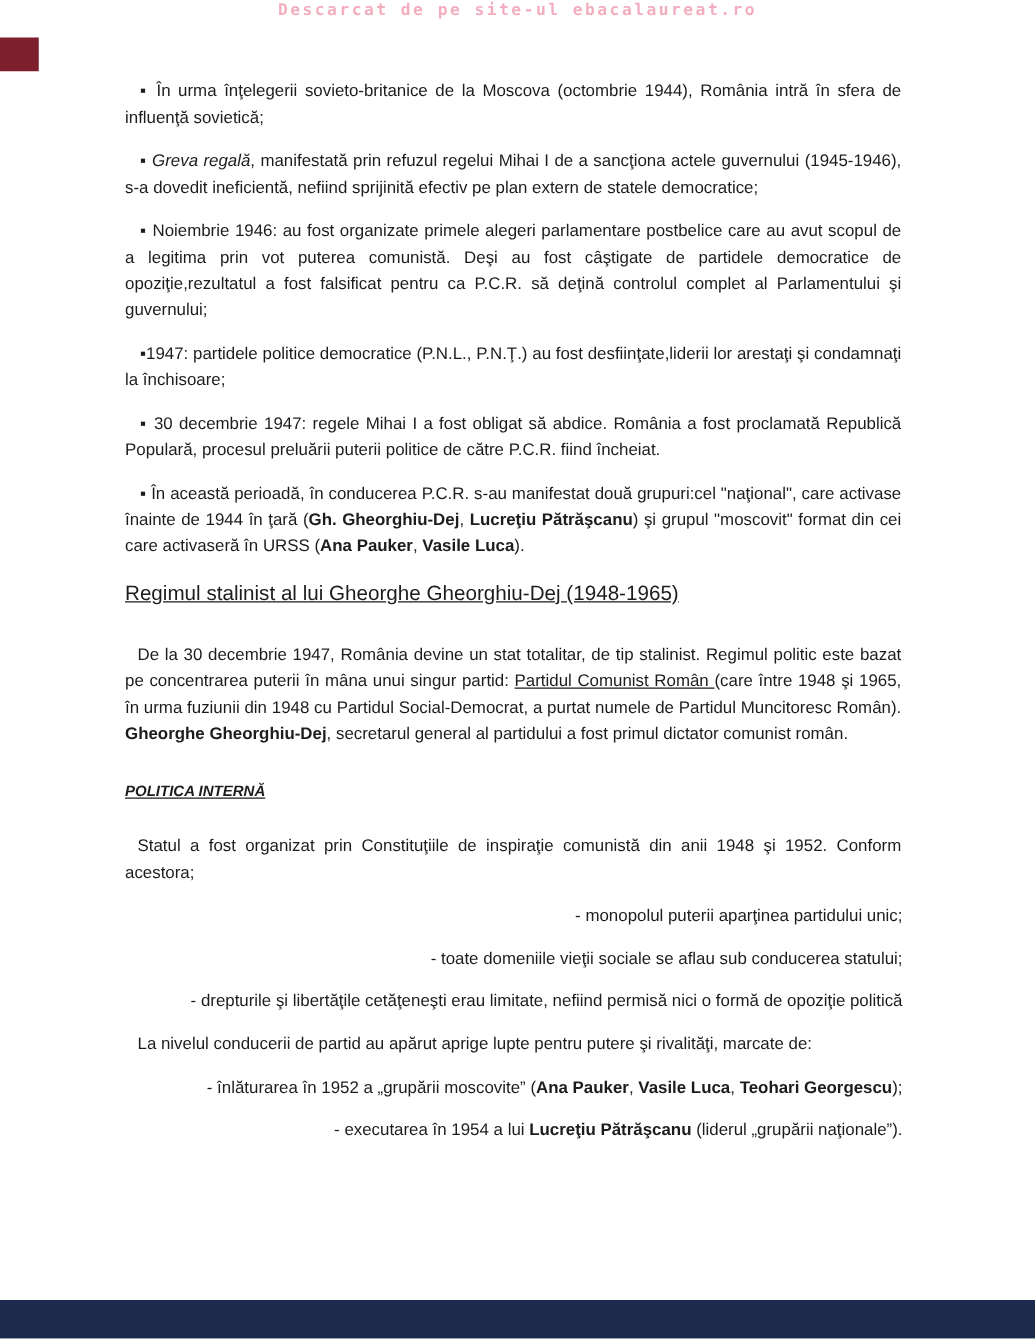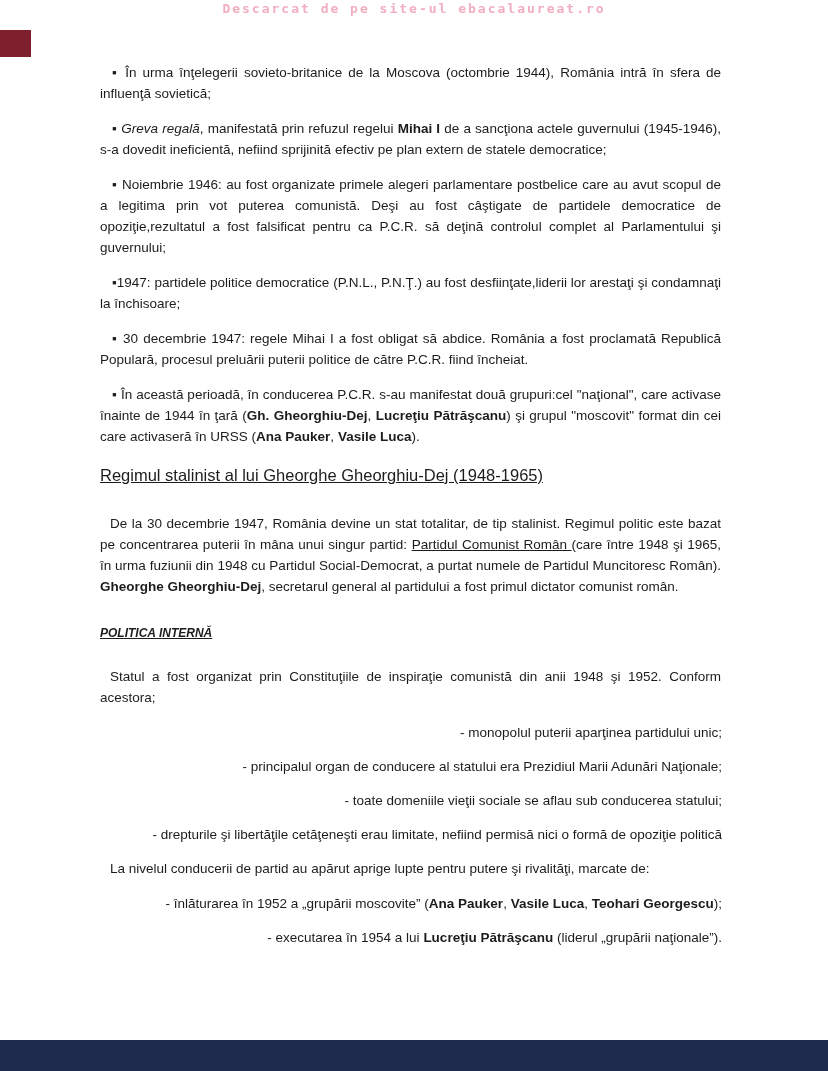--- a/index.html
+++ b/index.html
@@ -77,31 +77,30 @@
   .block span { white-space: pre-wrap; }
 </style>
 </head>
 <body>
 
 <div class="page" style="background: rgb(255, 255, 255); color: rgb(28, 28, 28);">
   <div class="watermark" style="color: rgb(242, 174, 190);">Descarcat de pe site-ul ebacalaureat.ro</div>
   <div class="corner" style="background: rgb(125, 31, 45);"></div>
   <div class="content" id="doc-body">
       <div class="block bullet-paragraph"><span>▪ În urma înţelegerii sovieto-britanice de la Moscova (octombrie 1944), România intră în sfera de influenţă sovietică;</span></div>
-      <div class="block bullet-paragraph"><span>▪ </span><span style="font-style: italic;">Greva regală</span><span>, manifestată prin refuzul regelui </span><span style="font-weight: bold;">Mihai I</span><span> de a sancţiona actele guvernului (1945-1946), s-a dovedit ineficientă, nefiind sprijinită efectiv pe plan extern de statele democratice;</span></div>
+      <div class="block bullet-paragraph"><span>▪ </span><span style="font-style: italic;">Greva regală</span><span>, manifestată prin refuzul regelui </span><span style="font-weight: normal;">Mihai I</span><span> de a sancţiona actele guvernului (1945-1946), s-a dovedit ineficientă, nefiind sprijinită efectiv pe plan extern de statele democratice;</span></div>
       <div class="block bullet-paragraph"><span>▪ Noiembrie 1946: au fost organizate primele alegeri parlamentare postbelice care au avut scopul de a legitima prin vot puterea comunistă. Deşi au fost câştigate de partidele democratice de opoziţie,rezultatul a fost falsificat pentru ca P.C.R. să deţină controlul complet al Parlamentului şi guvernului;</span></div>
       <div class="block bullet-paragraph"><span>▪1947: partidele politice democratice (P.N.L., P.N.Ţ.) au fost desfiinţate,liderii lor arestaţi şi condamnaţi la închisoare;</span></div>
       <div class="block bullet-paragraph"><span>▪ 30 decembrie 1947: regele Mihai I a fost obligat să abdice. România a fost proclamată Republică Populară, procesul preluării puterii politice de către P.C.R. fiind încheiat.</span></div>
       <div class="block bullet-paragraph"><span>▪ În această perioadă, în conducerea P.C.R. s-au manifestat două grupuri:cel "naţional", care activase înainte de 1944 în ţară (</span><span style="font-weight: bold;">Gh. Gheorghiu-Dej</span><span>, </span><span style="font-weight: bold;">Lucreţiu Pătrăşcanu</span><span>) şi grupul "moscovit" format din cei care activaseră în URSS (</span><span style="font-weight: bold;">Ana Pauker</span><span>, </span><span style="font-weight: bold;">Vasile Luca</span><span>).</span></div>
       <div class="block section-heading"><span style="text-decoration: underline;">Regimul stalinist al lui Gheorghe Gheorghiu-Dej (1948-1965)</span></div>
       <div class="block paragraph"><span>De la 30 decembrie 1947, România devine un stat totalitar, de tip stalinist. Regimul politic este bazat pe concentrarea puterii în mâna unui singur partid: </span><span style="text-decoration: underline;">Partidul Comunist Român </span><span>(care între 1948 şi 1965, în urma fuziunii din 1948 cu Partidul Social-Democrat, a purtat numele de Partidul Muncitoresc Român). </span><span style="font-weight: bold;">Gheorghe Gheorghiu-Dej</span><span>, secretarul general al partidului a fost primul dictator comunist român.</span></div>
       <div class="block sub-heading"><span style="font-weight: bold; text-decoration: underline;">POLITICA INTERNĂ</span></div>
       <div class="block paragraph"><span>Statul a fost organizat prin Constituţiile de inspiraţie comunistă din anii 1948 şi 1952. Conform acestora;</span></div>
       <div class="block list-item"><span>- monopolul puterii aparţinea partidului unic;</span></div>
-      <div class="block list-item"><span>- principalul organ de conducere al statului era Prezidiul Marii Adunări Naţionale;</span></div>
       <div class="block list-item"><span>- toate domeniile vieţii sociale se aflau sub conducerea statului;</span></div>
       <div class="block list-item"><span>- drepturile şi libertăţile cetăţeneşti erau limitate, nefiind permisă nici o formă de opoziţie politică</span></div>
       <div class="block paragraph"><span>La nivelul conducerii de partid au apărut aprige lupte pentru putere şi rivalităţi, marcate de:</span></div>
       <div class="block list-item"><span>- înlăturarea în 1952 a „grupării moscovite” (</span><span style="font-weight: bold;">Ana Pauker</span><span>, </span><span style="font-weight: bold;">Vasile Luca</span><span>, </span><span style="font-weight: bold;">Teohari Georgescu</span><span>);</span></div>
       <div class="block list-item"><span>- executarea în 1954 a lui </span><span style="font-weight: bold;">Lucreţiu Pătrăşcanu</span><span> (liderul „grupării naţionale”).</span></div>
     </div>
   <div class="footer-bar" style="background: rgb(30, 42, 77);"></div>
 </div>
 
 </body></html>

